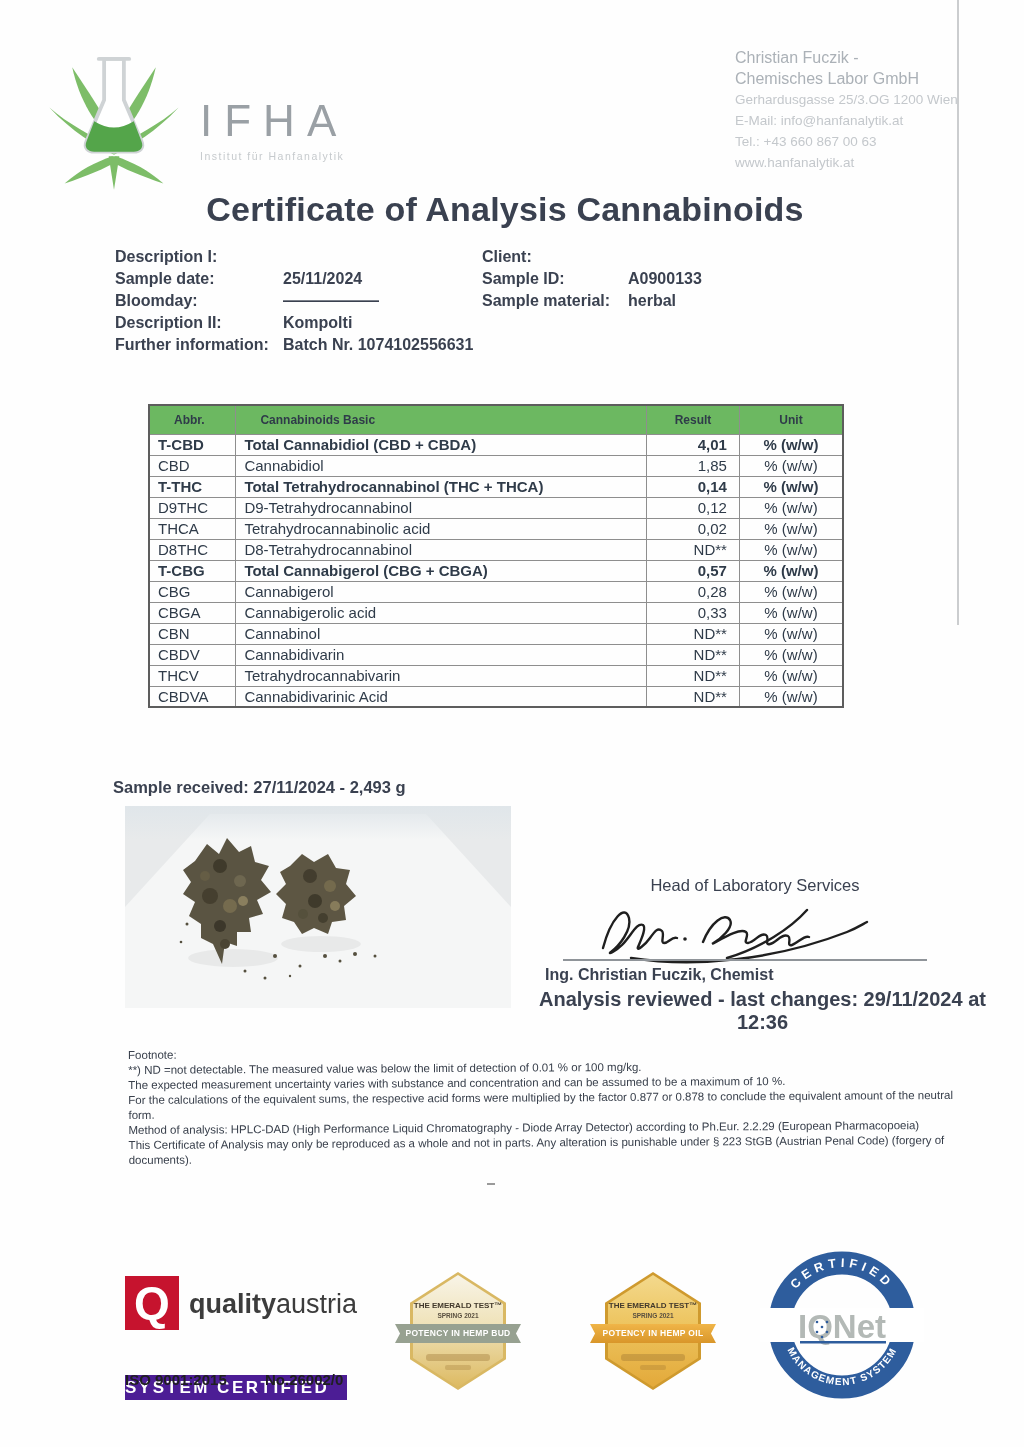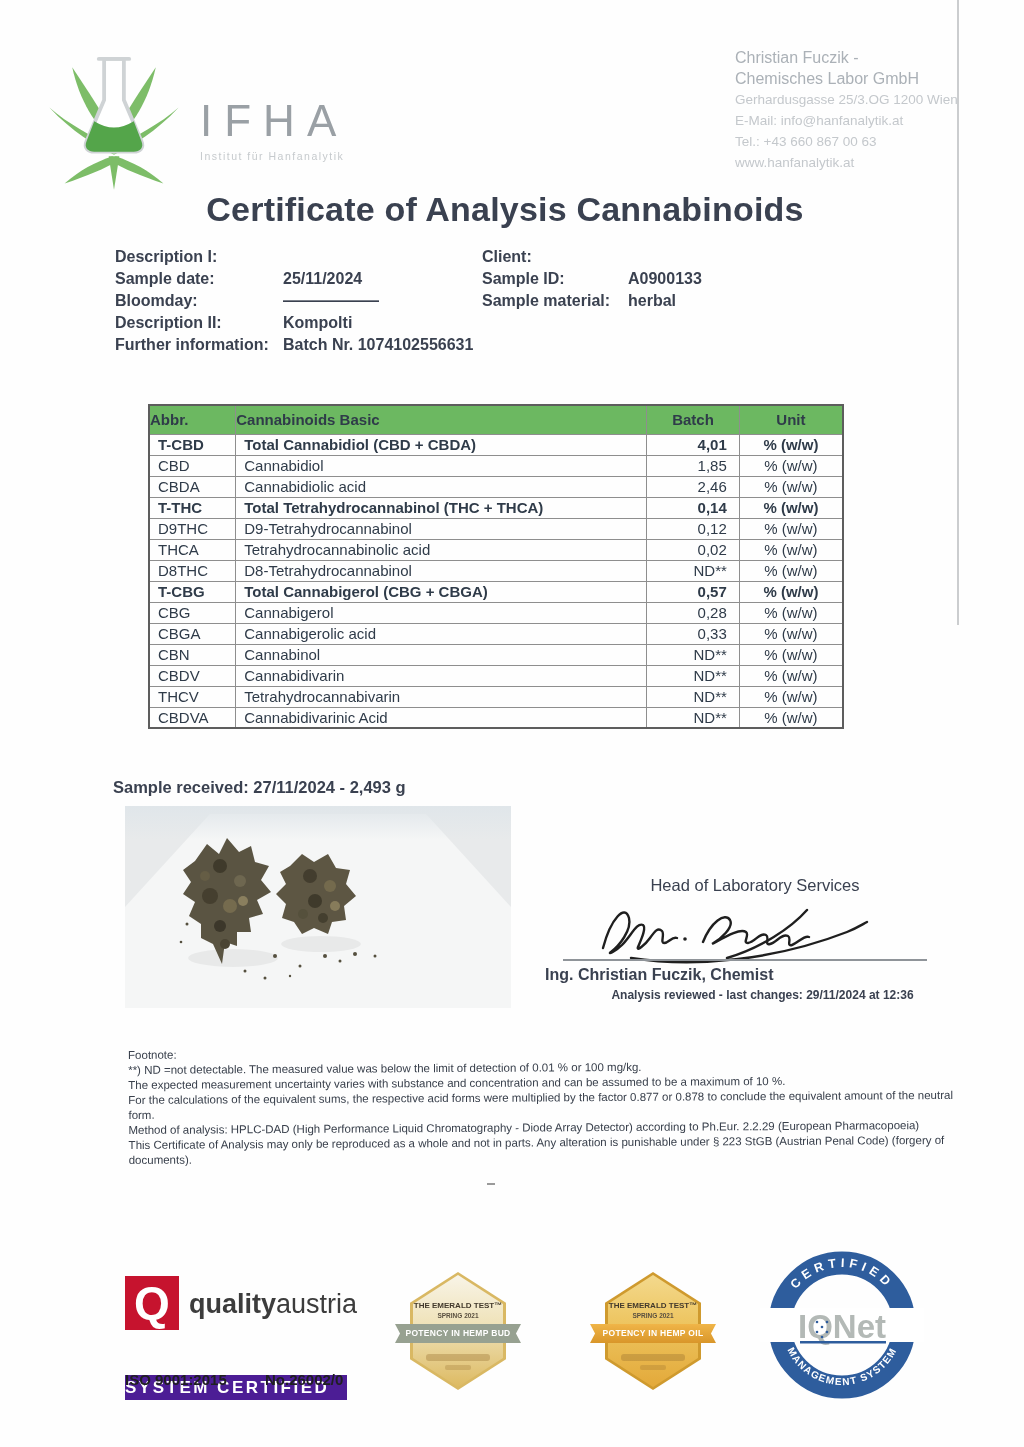--- a/index.html
+++ b/index.html
@@ -33,22 +33,22 @@
   .meta-row { display:flex; height:22px; align-items:center; }
   .meta-label { font-size:16px; font-weight:bold; }
   .meta-left  .meta-label { width:168px; }
   .meta-right .meta-label { width:146px; }
   .meta-value { font-size:16px; font-weight:bold; white-space:nowrap; }
 
   
   .coa-table { position:absolute; left:148px; top:404px; width:696px;
                border-collapse:collapse; font-size:15px; border:2px solid #5d5d5d; }
   .coa-table th, .coa-table td { border:1px solid #8e8e8e; color:#2f3b49; }
-  .coa-table th { background:#6cb861; font-size:15px; font-weight:bold; height:29px;
-                  padding:2px 0; text-align:left; }
+  .coa-table th { background:#6cb861; font-size:12px; font-weight:bold; height:29px;
+                  padding:2px 24px; text-align:left; }
   .coa-table th.c-result, .coa-table th.c-unit { text-align:center; }
   .coa-table td { height:21px; padding:0 8px; white-space:nowrap; }
   .coa-table td.c-result { text-align:right; padding-right:12px; }
   .coa-table td.c-unit { text-align:center; }
   .coa-table tr.bold td { font-weight:bold; }
 
   
   .sample-received { position:absolute; left:113px; top:778px; font-size:16.5px; font-weight:bold; }
 
   
@@ -61,21 +61,21 @@
   .photo svg { position:absolute; inset:0; }
 
   
   .sig-heading { position:absolute; left:560px; top:876px; width:390px; text-align:center;
                  font-size:16.5px; font-weight:normal; }
   .sig-svg { position:absolute; left:595px; top:896px; }
   .sig-line { position:absolute; left:563px; top:959px; width:364px; height:2px; background:#8f9499; }
   .sig-name { position:absolute; left:545px; top:966px; width:420px; 
               font-size:16px; font-weight:bold; }
   .sig-review { position:absolute; left:525px; top:988px; width:475px; text-align:center;
-                font-size:12px; font-weight:bold; }
+                font-size:20px; font-weight:bold; }
 
   
   .footnote { position:absolute; left:128px; top:1048px; width:838px; font-size:11.5px;
               line-height:15px; color:#39404c; transform:rotate(-0.35deg); transform-origin:left top; }
 
   
   .qa { position:absolute; left:125px; top:1276px; width:250px; height:112px; }
   .qa-q { position:absolute; left:0; top:0; width:54px; height:54px; background:#c6132e;
           color:#fff; font-weight:bold; font-size:46px; display:flex; align-items:center;
           justify-content:center; }
@@ -206,46 +206,40 @@
     <colgroup>
         <col style="width:87px">
         <col style="width:412px">
         <col style="width:93px">
         <col style="width:104px">
       </colgroup>
     <thead>
       <tr>
         <th>Abbr.</th>
         <th>Cannabinoids Basic</th>
-        <th class="c-result">Batch</th>
+        <th class="c-result">Result</th>
         <th class="c-unit">Unit</th>
       </tr>
     </thead>
     <tbody>
 
         <tr class="bold">
           <td class="c-abbr">T-CBD</td>
           <td class="c-name">Total Cannabidiol (CBD + CBDA)</td>
           <td class="c-result">4,01</td>
           <td class="c-unit">% (w/w)</td>
         </tr>
 
         <tr>
           <td class="c-abbr">CBD</td>
           <td class="c-name">Cannabidiol</td>
           <td class="c-result">1,85</td>
           <td class="c-unit">% (w/w)</td>
         </tr>
 
-        <tr>
-          <td class="c-abbr">CBDA</td>
-          <td class="c-name">Cannabidiolic acid</td>
-          <td class="c-result">2,46</td>
-          <td class="c-unit">% (w/w)</td>
-        </tr>
 
         <tr class="bold">
           <td class="c-abbr">T-THC</td>
           <td class="c-name">Total Tetrahydrocannabinol (THC + THCA)</td>
           <td class="c-result">0,14</td>
           <td class="c-unit">% (w/w)</td>
         </tr>
 
         <tr>
           <td class="c-abbr">D9THC</td>

